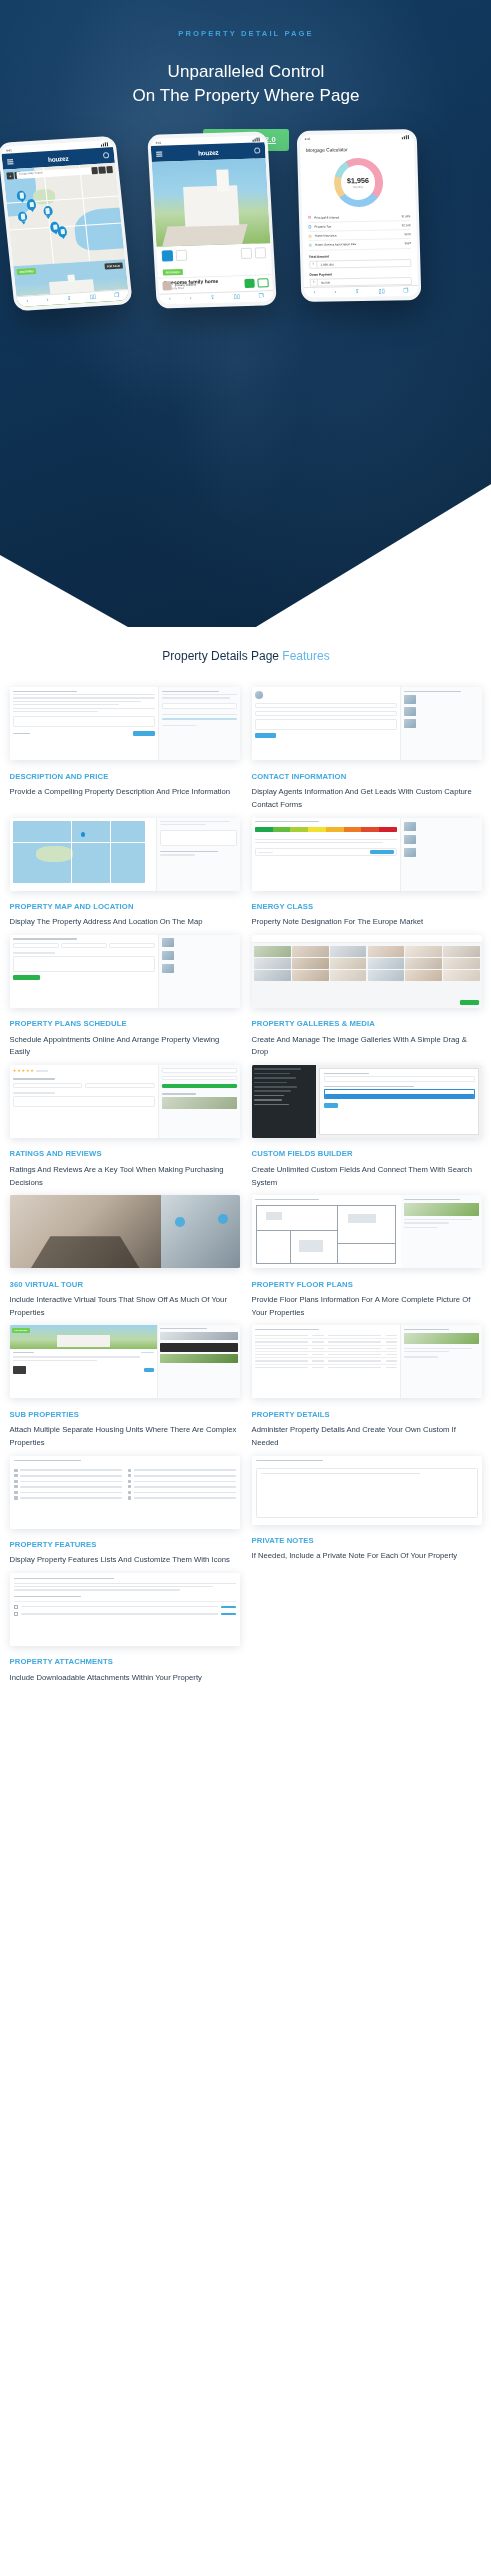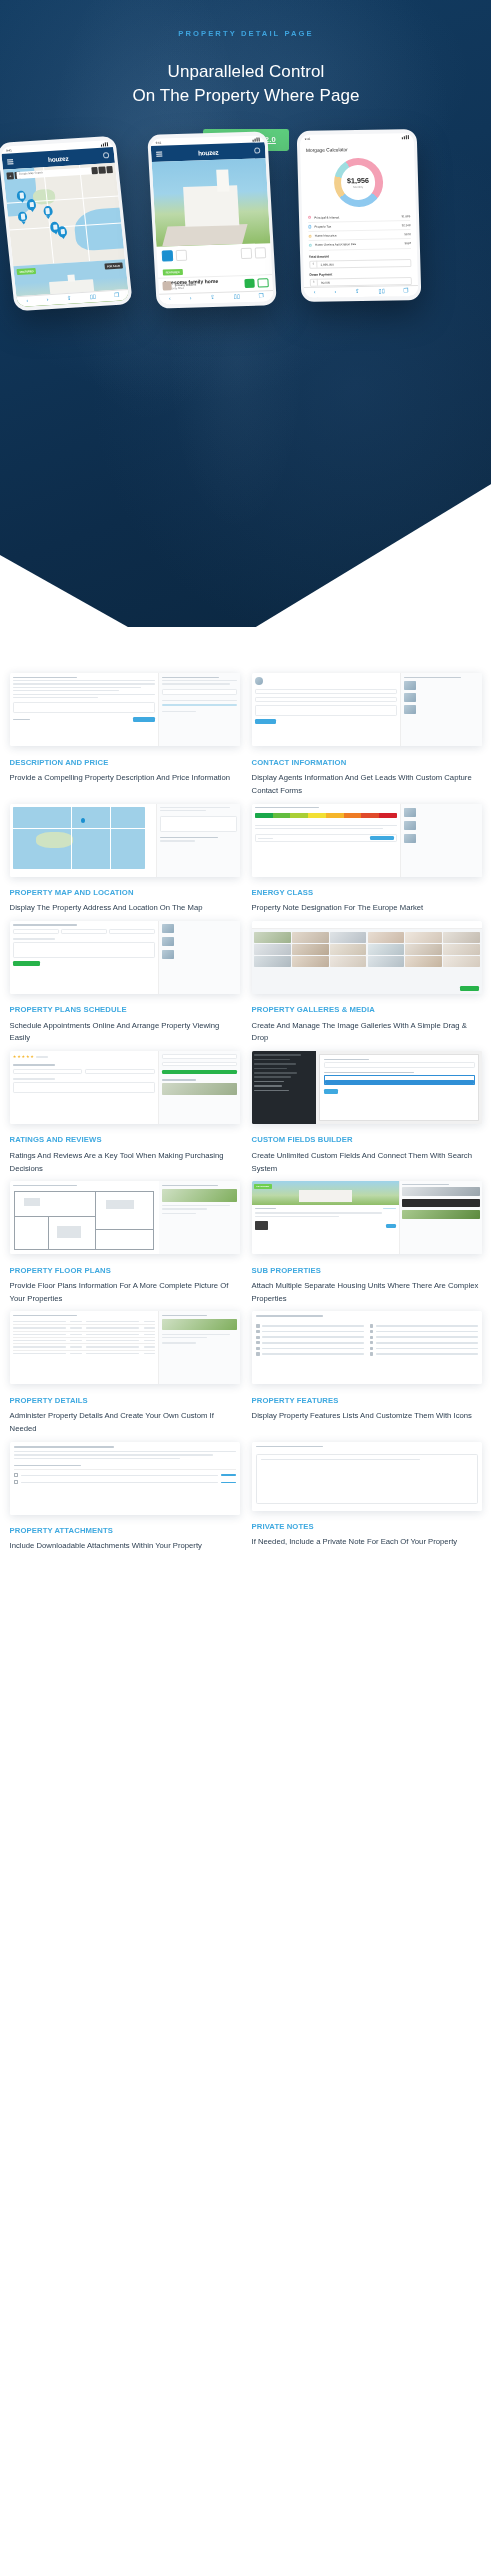--- a/index.html
+++ b/index.html
@@ -398,20 +398,24 @@
         </div>
       </div>
     </div>
   </div>
 
   <div class="hero-wedge"></div>
   <div class="hero-wedge2"></div>
 </section>
 
 <section class="features">
+  <h2 class="sec-title">
+    <span>Property Details Page</span>
+    <span class="accent">Features</span>
+  </h2>
 
   <div class="grid">
 
     <div class="card">
       <div class="thumb">
         <div class="t-row">
           <div class="t-main">
             <div class="ln w45 dk"></div>
               <div class="ln w100"></div>
               <div class="ln w100"></div>
@@ -660,20 +664,36 @@
               </div>
               <div class="btn-b" style="width:14.4px;margin-top:4px"></div>
             </div>
           </div>
         </div>
       </div>
       <div class="card-title">CUSTOM FIELDS BUILDER</div>
       <div class="card-desc">Create Unlimited Custom Fields And Connect Them With Search System</div>
     </div>
 
+    <div class="card">
+      <div class="thumb">
+        <div class="t-row" style="height:100%">
+          <div style="flex:1.9;position:relative;overflow:hidden">
+            <div class="vr-img"></div>
+            <div style="position:absolute;left:14%;bottom:0;width:72%;height:44%;background:rgba(40,34,28,.55);clip-path:polygon(18% 0,82% 0,100% 100%,0 100%)"></div>
+          </div>
+          <div style="flex:1;position:relative;overflow:hidden;background:linear-gradient(135deg,#cfd9de,#7f8f99)">
+            <span style="position:absolute;left:18%;top:30%;width:9.6px;height:9.6px;border-radius:50%;background:rgba(63,169,224,.85)"></span>
+            <span style="position:absolute;right:16%;top:26%;width:9.6px;height:9.6px;border-radius:50%;background:rgba(63,169,224,.85)"></span>
+          </div>
+        </div>
+      </div>
+      <div class="card-title">360 VIRTUAL TOUR</div>
+      <div class="card-desc">Include Interactive Virtual Tours That Show Off As Much Of Your Properties</div>
+    </div>
 
     <div class="card">
       <div class="thumb">
         <div class="t-row" style="height:100%">
           <div style="flex:1.9;position:relative;padding:3.2px">
             <div class="ln w45 dk"></div>
             <div class="fp" style="top:9.6px">
               <i style="left:0;top:42%;width:58%;height:0.6px"></i>
               <i style="left:58%;top:0;width:0.6px;height:100%"></i>
               <i style="left:24%;top:42%;width:0.6px;height:58%"></i>
@@ -843,20 +863,35 @@
               <em></em>
               <span></span>
             </div>
         </div>
       </div>
       <div class="card-title">PROPERTY FEATURES</div>
       <div class="card-desc">Display Property Features Lists And Customize Them With Icons</div>
     </div>
 
     <div class="card">
+      <div class="thumb" style="height:69px">
+        <div style="padding:4px 4.8px">
+          <div class="ln w30 dk"></div>
+        </div>
+        <div class="note-area" style="top:12.8px">
+          <div style="padding:3.2px">
+              <span class="ln w75" style="display:block"></span>
+            </div>
+        </div>
+      </div>
+      <div class="card-title">PRIVATE NOTES</div>
+      <div class="card-desc">If Needed, Include a Private Note For Each Of Your Property</div>
+    </div>
+
+    <div class="card">
       <div class="thumb">
         <div style="padding:4.8px">
           <div class="ln w45 dk"></div>
           <div class="ln w100" style="margin-top:3.2px"></div>
           <div class="ln w90"></div>
             <div class="ln w75"></div>
           <div class="ln w30 dk" style="margin-top:5.6px"></div>
           <div style="border-top:0.4px solid #eee;margin-top:3.2px;padding-top:3.2px">
             <div style="display:flex;align-items:center;gap:3.2px">
               <span style="width:3.2px;height:4px;border:0.6px solid #aab2b9;border-radius:0.4px;display:block"></span>
@@ -868,31 +903,16 @@
               <span class="ln w60" style="margin:0;flex:1"></span>
               <span style="height:1.6px;width:14.4px;background:#3fa9e0;border-radius:0.8px"></span>
             </div>
           </div>
         </div>
       </div>
       <div class="card-title">PROPERTY ATTACHMENTS</div>
       <div class="card-desc">Include Downloadable Attachments Within Your Property</div>
     </div>
 
-    <div class="card">
-      <div class="thumb" style="height:69px">
-        <div style="padding:4px 4.8px">
-          <div class="ln w30 dk"></div>
-        </div>
-        <div class="note-area" style="top:12.8px">
-          <div style="padding:3.2px">
-              <span class="ln w75" style="display:block"></span>
-            </div>
-        </div>
-      </div>
-      <div class="card-title">PRIVATE NOTES</div>
-      <div class="card-desc">If Needed, Include a Private Note For Each Of Your Property</div>
-    </div>
-
     <div></div>
   </div>
 </section>
 
 
 </body></html>

